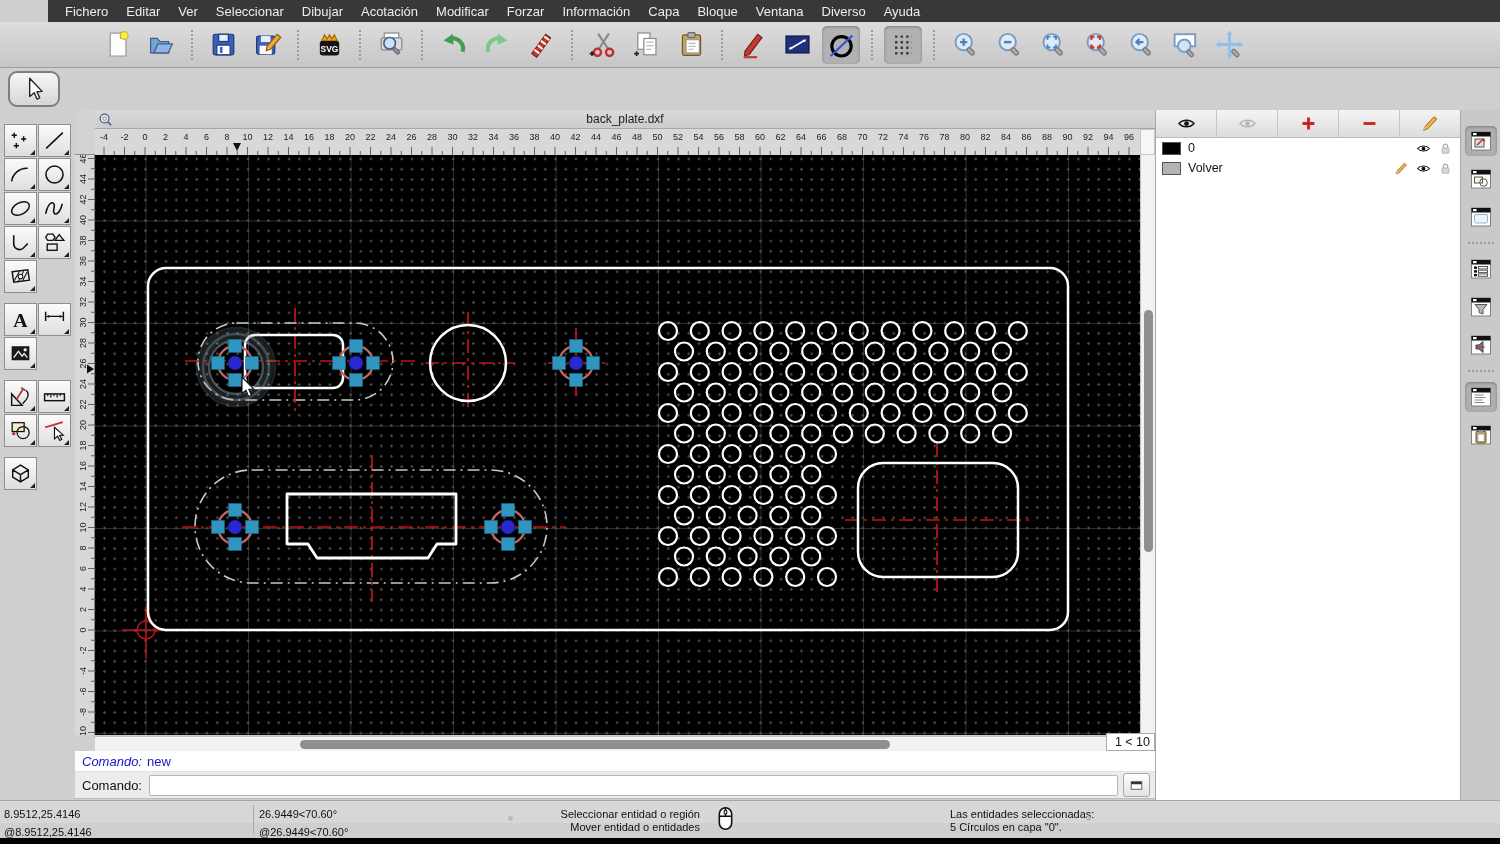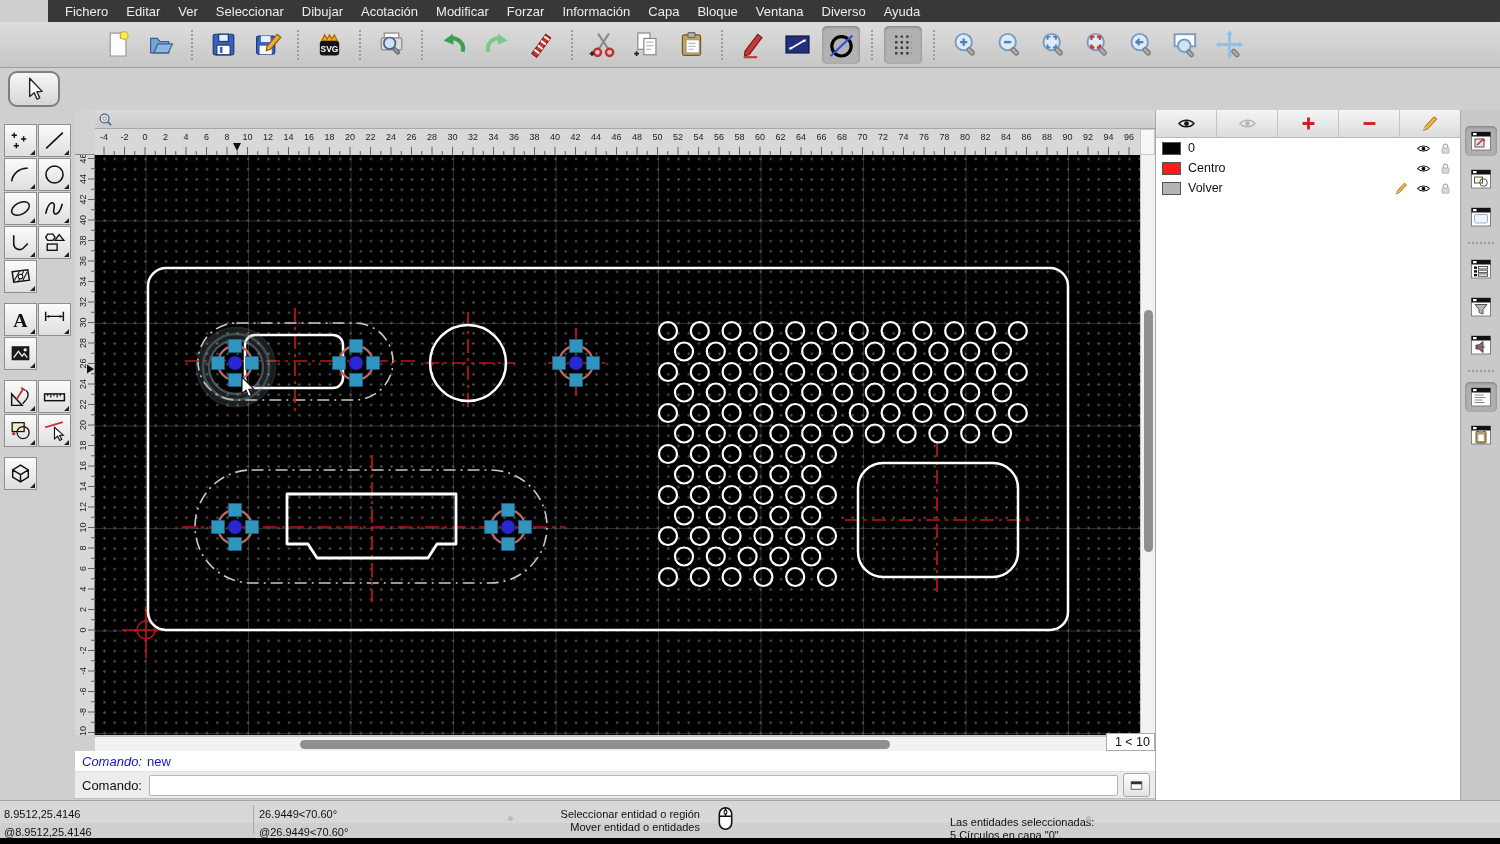--- a/index.html
+++ b/index.html
@@ -74,21 +74,21 @@
   .dbtn.pressed{background:#afafaf;box-shadow:inset 0 1px 3px rgba(0,0,0,.3);}
   .dbtn svg{width:26px;height:24px;}
   .dsep{width:26px;border-top:2px dotted #999;margin:6px 0;flex:none;}
   
   .statusbar{position:absolute;left:0;top:800px;width:100%;height:23px;background:#d7d7d7;border-top:1px solid #a6a6a6;font-size:11px;color:#111;box-sizing:border-box;}
   .statusbar .abs{position:absolute;white-space:nowrap;}
   .sdiv{position:absolute;left:253px;top:4px;height:29px;border-left:1px solid #a9a9a9;}
   .sgrip{position:absolute;width:5px;height:5px;border-radius:50%;background:#bcbcbc;top:15px;}
   .hints{position:absolute;left:470px;top:7px;width:230px;text-align:right;line-height:13px;}
   .mouseic{position:absolute;left:712px;top:4px;width:27px;height:30px;}
-  .selinfo{position:absolute;left:950px;top:7px;line-height:13px;margin-top:8px;}
+  .selinfo{position:absolute;left:950px;top:7px;line-height:13px;}
   .bottomstrip{position:absolute;left:0;top:838px;width:100%;height:6px;background:#000;}
 </style>
 </head>
 <body>
 
 <div id="app">
   <div class="menubar" id="menubar">
       <span class="mi">Fichero</span>
       <span class="mi">Editar</span>
       <span class="mi">Ver</span>
@@ -410,20 +410,21 @@
       </div>
     </div>
 
   <div class="rcorner"></div>
   <div class="tabbar">
     <span class="applogo" id="applogo"><svg viewBox="0 0 24 24" xmlns="http://www.w3.org/2000/svg">
           <circle cx="10.5" cy="10.5" r="7" fill="#e8f0fa" stroke="#3864a8" stroke-width="2"></circle>
           <path d="M15.5 15.5 L21 21" stroke="#3864a8" stroke-width="2.5"></path>
           <circle cx="10.5" cy="10.5" r="3" fill="none" stroke="#e86820" stroke-width="1.5"></circle>
         </svg></span>
+    <span class="tabtitle">back_plate.dxf</span>
   </div>
   <div class="hruler" id="hruler"><svg width="1045" height="26" xmlns="http://www.w3.org/2000/svg">
         <line x1="9" y1="18" x2="9" y2="26" stroke="#444" stroke-width="0.8"></line>
         <text x="9" y="11" text-anchor="middle" font-size="9" fill="#222" font-family="Liberation Sans, sans-serif">-4</text>
         <line x1="19.25" y1="22" x2="19.25" y2="26" stroke="#444" stroke-width="0.8"></line>
         <line x1="29.5" y1="18" x2="29.5" y2="26" stroke="#444" stroke-width="0.8"></line>
         <text x="29.5" y="11" text-anchor="middle" font-size="9" fill="#222" font-family="Liberation Sans, sans-serif">-2</text>
         <line x1="39.75" y1="22" x2="39.75" y2="26" stroke="#444" stroke-width="0.8"></line>
         <line x1="50" y1="18" x2="50" y2="26" stroke="#444" stroke-width="0.8"></line>
         <text x="50" y="11" text-anchor="middle" font-size="9" fill="#222" font-family="Liberation Sans, sans-serif">0</text>
@@ -894,32 +895,20 @@
           <span class="ric"><svg viewBox="0 0 24 24" xmlns="http://www.w3.org/2000/svg">
               <path d="M2.5 12 C 7 6.5, 17 6.5, 21.5 12 C 17 17.5, 7 17.5, 2.5 12 Z" fill="none" stroke="#111" stroke-width="1.7"></path>
               <circle cx="12" cy="12" r="3" fill="#111"></circle>
             </svg></span>
           <span class="ric"><svg viewBox="0 0 24 24" xmlns="http://www.w3.org/2000/svg">
               <path d="M8.5 11 V8.5 a3.5 3.5 0 0 1 7 0 V11" fill="none" stroke="#aaa" stroke-width="1.8"></path>
               <rect x="6.5" y="11" width="11" height="8.5" rx="1.5" fill="#d8d8d8" stroke="#999"></rect>
             </svg></span>
         </div>
         <div class="lrow">
-          <span class="lsw" style="background: rgb(255, 26, 26);"></span>
-          <span class="nm">Centro</span>
-          <span class="ric"><svg viewBox="0 0 24 24" xmlns="http://www.w3.org/2000/svg">
-              <path d="M2.5 12 C 7 6.5, 17 6.5, 21.5 12 C 17 17.5, 7 17.5, 2.5 12 Z" fill="none" stroke="#111" stroke-width="1.7"></path>
-              <circle cx="12" cy="12" r="3" fill="#111"></circle>
-            </svg></span>
-          <span class="ric"><svg viewBox="0 0 24 24" xmlns="http://www.w3.org/2000/svg">
-              <path d="M8.5 11 V8.5 a3.5 3.5 0 0 1 7 0 V11" fill="none" stroke="#aaa" stroke-width="1.8"></path>
-              <rect x="6.5" y="11" width="11" height="8.5" rx="1.5" fill="#d8d8d8" stroke="#999"></rect>
-            </svg></span>
-        </div>
-        <div class="lrow">
           <span class="lsw" style="background: rgb(180, 180, 180);"></span>
           <span class="nm">Volver</span>
           <span class="ric"><svg viewBox="0 0 24 24" xmlns="http://www.w3.org/2000/svg">
               <path d="M3.5 20.5 l1.6-4.6 L16.5 3.5 l3.5 2.8 L8.5 18.7 Z" fill="#f0b23c" stroke="#8a5c10" stroke-width="1.1"></path>
               <path d="M3.5 20.5 l1.6-4.6 1.9 1.5 Z" fill="#e8d8c0"></path>
             </svg></span>
           <span class="ric"><svg viewBox="0 0 24 24" xmlns="http://www.w3.org/2000/svg">
               <path d="M2.5 12 C 7 6.5, 17 6.5, 21.5 12 C 17 17.5, 7 17.5, 2.5 12 Z" fill="none" stroke="#111" stroke-width="1.7"></path>
               <circle cx="12" cy="12" r="3" fill="#111"></circle>
             </svg></span>

